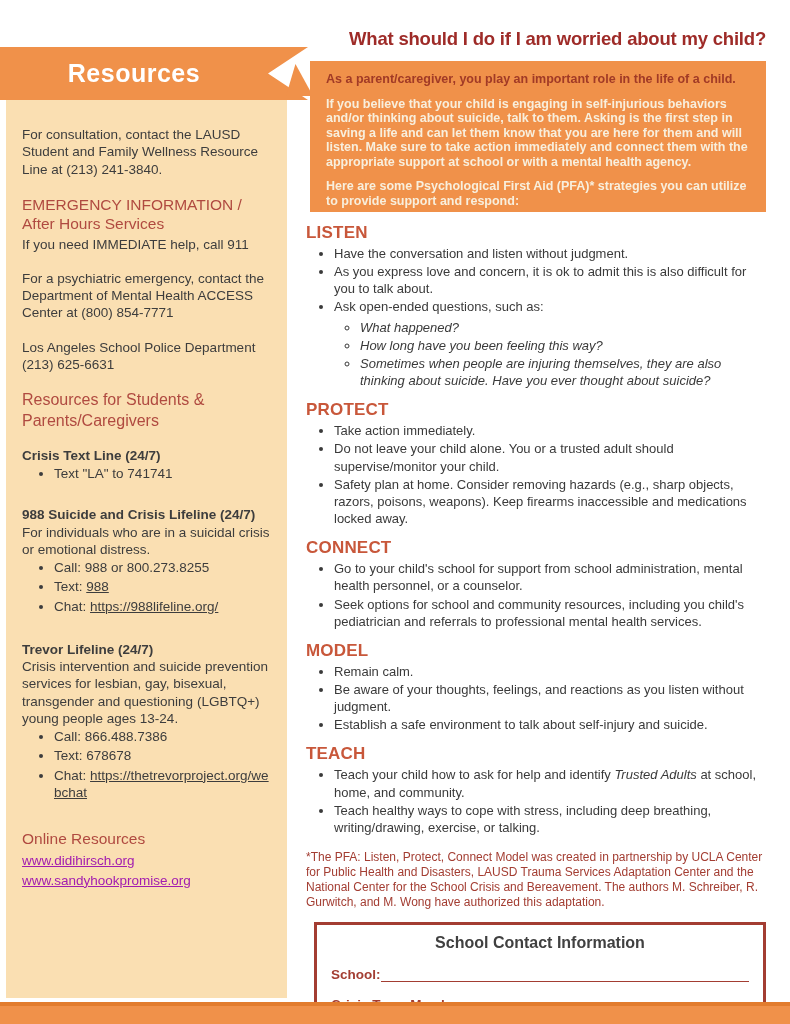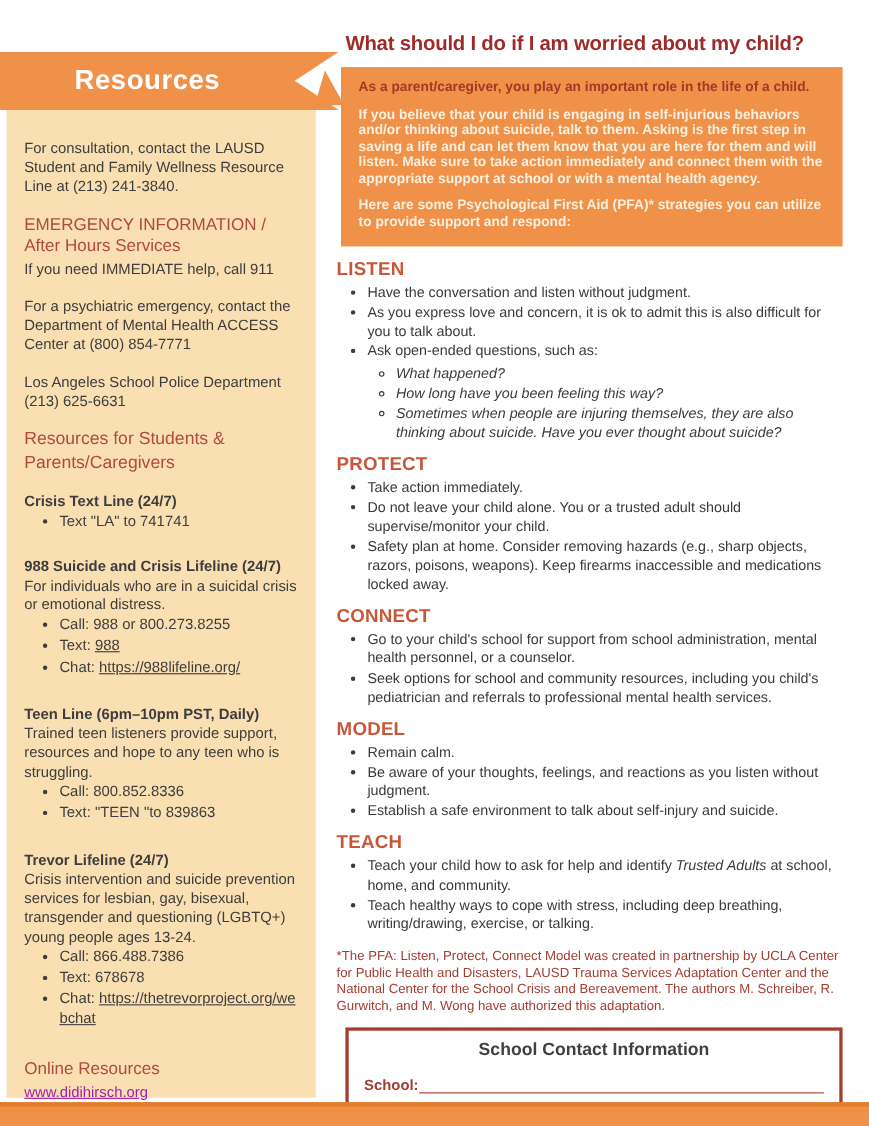--- a/index.html
+++ b/index.html
@@ -33,24 +33,24 @@
   .sb-h2{font-size:16px;line-height:1.3;margin:0 0 15px 0;}
   .sb-bold{font-weight:bold;}
   ul.sb-list{list-style:disc;margin:1px 0 0 0;padding-left:32px;}
   ul.sb-list li{margin:0 0 2px 0;}
   a.u{color:inherit;text-decoration:underline;cursor:pointer;word-break:break-all;}
   .online a{display:block;color:#a21caf;text-decoration:underline;margin:0 0 3px 0;}
   
   .main{position:absolute;left:306px;top:28px;width:460px;}
   .page-title{
     color:#9E2B28;font-size:18.5px;font-weight:bold;margin:0 0 11px 8px;
-    white-space:nowrap;letter-spacing:-0.2px;
+    white-space:nowrap;letter-spacing:-0.2px;text-align:right;
   }
   .intro-box{
-    background:#F0914A;margin-left:4px;padding:11px 16px 16px 16px;
+    background:#F0914A;margin-left:4px;padding:11px 16px 4px 16px;
     font-size:12.5px;line-height:1.16;font-weight:bold;
   }
   .intro-box p{margin:0 0 10px 0;}
   .intro-box p:last-child{margin:0;}
   .box-p1{color:#A13A26;}
   .box-p2,.box-p3{color:#F8EFDD;}
   .section h2{
     color:#C8573A;font-size:17px;font-weight:bold;margin:11px 0 2px 0;letter-spacing:.2px;
   }
   .section:first-of-type h2{margin-top:9px;}
@@ -107,28 +107,20 @@
   <div class="sb-block" style="margin-top:24px;">
     <div class="sb-bold">988 Suicide and Crisis Lifeline (24/7)</div>
     <div>For individuals who are in a suicidal crisis or emotional distress.</div>
     <ul class="sb-list">
       <li>Call: 988 or 800.273.8255</li>
       <li><span>Text: </span><a class="u">988</a></li>
       <li><span>Chat: </span><a class="u">https://988lifeline.org/</a></li>
     </ul>
   </div>
 
-  <div class="sb-block" style="margin-top:26px;">
-    <div class="sb-bold">Teen Line (6pm–10pm PST, Daily)</div>
-    <div>Trained teen listeners provide support, resources and hope to any teen who is struggling.</div>
-    <ul class="sb-list">
-      <li>Call: 800.852.8336</li>
-      <li>Text: "TEEN "to 839863</li>
-    </ul>
-  </div>
 
   <div class="sb-block" style="margin-top:26px;">
     <div class="sb-bold">Trevor Lifeline (24/7)</div>
     <div>Crisis intervention and suicide prevention services for lesbian, gay, bisexual, transgender and questioning (LGBTQ+) young people ages 13-24.</div>
     <ul class="sb-list">
       <li>Call: 866.488.7386</li>
       <li>Text: 678678</li>
       <li><span>Chat:</span> <a class="u">https://thetrevorproject.org/webchat</a></li>
     </ul>
   </div>

